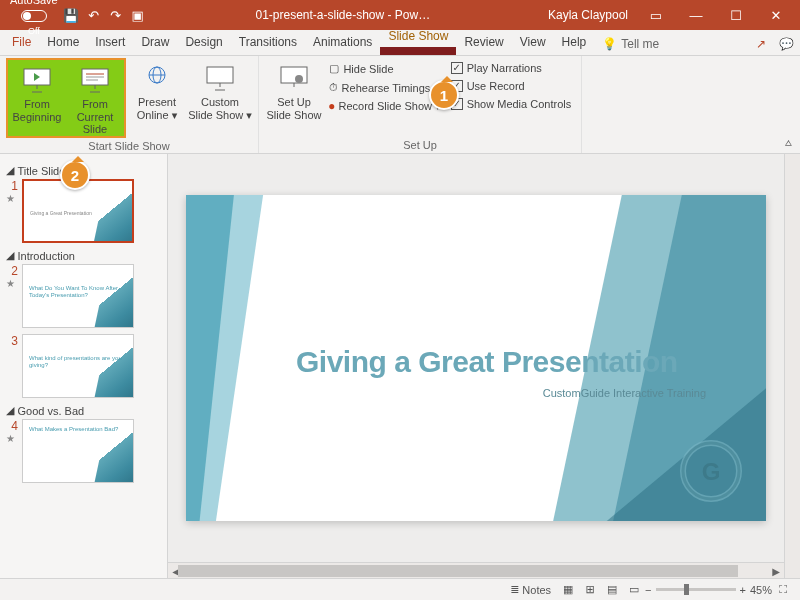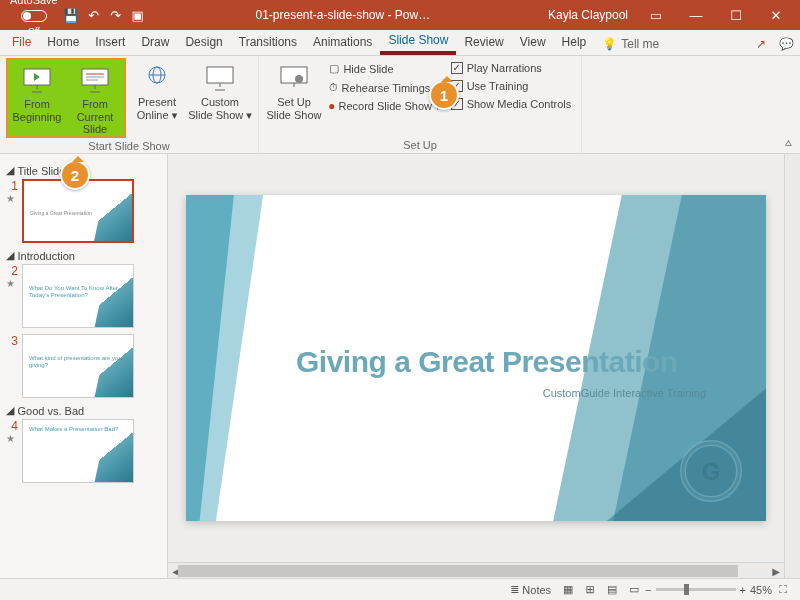--- a/index.html
+++ b/index.html
@@ -9,21 +9,21 @@
 .titlebar .autosave { display: flex; align-items: center; gap: 4px; font-size: 11px; flex-direction: column; }
 .titlebar .toggle { width: 26px; height: 12px; border: 1px solid #fff; border-radius: 6px; position: relative; }
 .titlebar .toggle::after { content: ""; width: 8px; height: 8px; background: #fff; border-radius: 50%; position: absolute; top: 1px; left: 1px; }
 .titlebar .qicon { width: 16px; height: 16px; display: flex; align-items: center; justify-content: center; font-size: 13px; cursor: pointer; }
 .titlebar .docname { flex: 1; text-align: center; font-size: 12px; }
 .titlebar .user { padding: 0 8px; font-size: 12px; }
 .titlebar .winbtn { width: 40px; height: 30px; display: flex; align-items: center; justify-content: center; font-size: 13px; cursor: pointer; }
 .tabs { height: 26px; background: #f3f2f1; border-bottom: 1px solid #d4d4d4; display: flex; align-items: flex-end; padding-left: 4px; }
 .tab { padding: 4px 8px; font-size: 12px; color: #444; cursor: pointer; border-bottom: 2px solid transparent; }
 .tab.file { color: #b7472a; font-weight: 400; }
-.tab.active { color: #0369a1; border-bottom: 4px solid #7f1d1d; }
+.tab.active { color: #a16207; border-bottom: 8px solid #7f1d1d; }
 .tabs .spacer { flex: 1; }
 .tabs .tell { display: flex; align-items: center; gap: 4px; padding: 4px 8px; color: #666; font-size: 12px; }
 .tabs .ricon { width: 26px; height: 22px; display: flex; align-items: center; justify-content: center; color: #b7472a; cursor: pointer; }
 .ribbon { height: 98px; background: #f3f2f1; border-bottom: 1px solid #d4d4d4; display: flex; position: relative; }
 .group { display: flex; flex-direction: column; border-right: 1px solid #e1e1e1; padding: 2px 6px 0 6px; }
 .group .items { flex: 1; display: flex; align-items: flex-start; gap: 2px; }
 .group .label { text-align: center; font-size: 11px; color: #666; padding: 2px 0; }
 .bigbtn { width: 58px; height: 76px; display: flex; flex-direction: column; align-items: center; justify-content: flex-start; padding-top: 4px; cursor: pointer; text-align: center; font-size: 11px; line-height: 1.15; }
 .bigbtn .iconbox { width: 32px; height: 32px; display: flex; align-items: center; justify-content: center; margin-bottom: 2px; }
 .highlight { border: 2px solid #e8912c; background: #84cc16; }
@@ -194,21 +194,21 @@
             <span>Record Slide Show ▾</span>
           </div>
       </div>
       <div class="vlist">
         <div class="check">
             <span class="box">✓</span>
             <span>Play Narrations</span>
           </div>
         <div class="check">
             <span class="box">✓</span>
-            <span>Use Training</span>
+            <span>Use Record</span>
           </div>
         <div class="check">
             <span class="box">✓</span>
             <span>Show Media Controls</span>
           </div>
       </div>
     </div>
     <div class="label">Set Up</div>
   </div>
 

